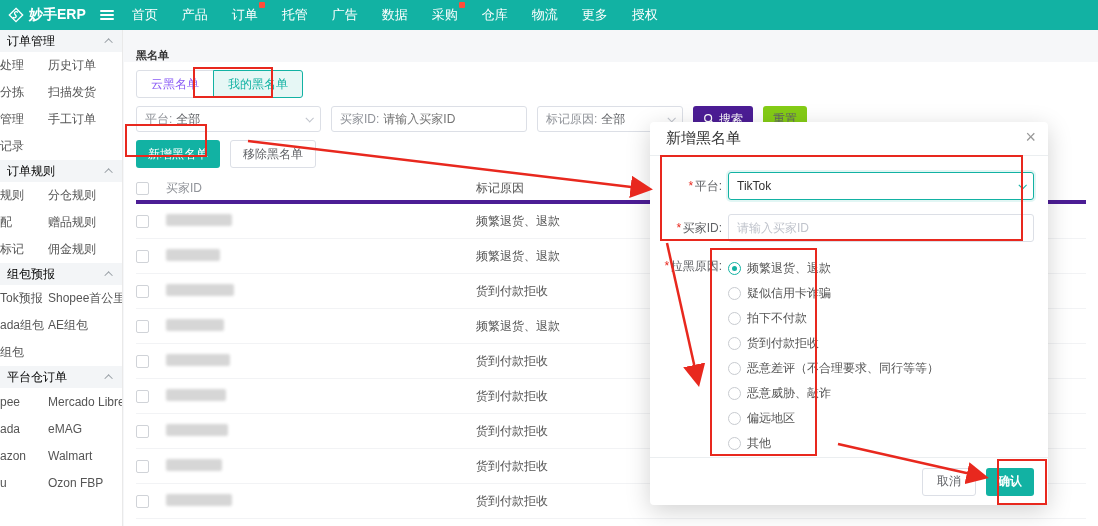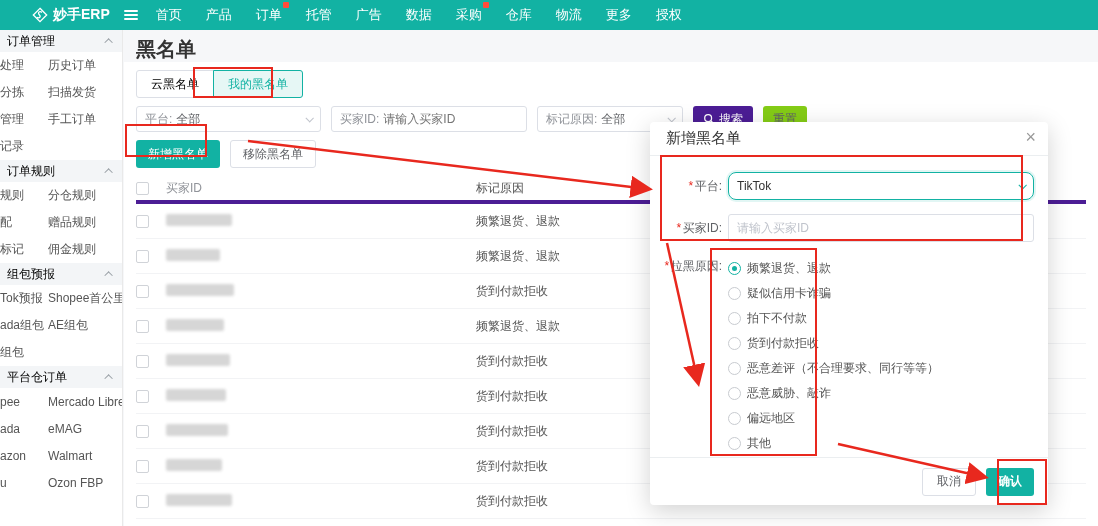--- a/index.html
+++ b/index.html
@@ -1,42 +1,42 @@
 <!DOCTYPE html>
 <html><head>
 <meta charset="utf-8">
 <style>
   * { box-sizing: border-box; margin: 0; padding: 0; }
   html,body { width:1098px; height:526px; overflow:hidden; }
   body { position:relative; font-family:"Liberation Sans","DejaVu Sans",sans-serif; font-size:12px; color:#333; background:#f6f7f9; }
 
   
-  .topnav { position:absolute; left:0; top:0; width:1098px; height:30px; background:#12b2a3; display:flex; align-items:center; color:#fff; z-index:5;padding-left:24px; }
+  .topnav { position:absolute; left:0; top:0; width:1098px; height:30px; background:#12b2a3; display:flex; align-items:center; color:#fff; z-index:5; }
   .logo { display:flex; align-items:center; gap:5px; padding:0 10px 0 8px; font-weight:bold; font-size:14px; }
   .menu-icon { width:14px; height:10px; display:flex; flex-direction:column; justify-content:space-between; margin:0 10px 0 4px; cursor:pointer; }
   .menu-icon i { display:block; height:2px; background:#fff; border-radius:1px; }
   .nav-items { display:flex; align-items:center; gap:24px; margin-left:8px; font-size:13px; }
   .nav-item { position:relative; cursor:pointer; white-space:nowrap;text-align:center; }
   .nav-badge { position:absolute; top:-4px; right:-7px; width:6px; height:6px; background:#ff4d3a; border-radius:1px; }
 
   
   .sidebar { position:absolute; left:0; top:30px; width:123px; bottom:0; background:#fff; border-right:1px solid #e9e9e9; overflow:hidden; z-index:4; }
   .sec-header { height:22px; background:#f3f5f7; display:flex; align-items:center; justify-content:space-between; padding:0 9px 0 7px; color:#000000; cursor:pointer; }
   .chevron-up { width:6px; height:6px; border-left:1.5px solid #9aa0a6; border-top:1.5px solid #9aa0a6; transform:rotate(45deg) translateY(2px); }
   .side-row { height:27px; display:flex; align-items:center; color:#555; }
   .side-col1 { width:44px; padding-left:0; overflow:hidden; white-space:nowrap; cursor:pointer; }
   .side-col2 { flex:1; padding-left:4px; overflow:hidden; white-space:nowrap; cursor:pointer; }
 
   
   .main { position:absolute; left:124px; top:30px; right:0; bottom:0; }
-  .page-title { font-size:20px; font-weight:bold; color:#333; padding:6px 16px 6px 12px; }
+  .page-title { font-size:11px; font-weight:bold; color:#333; padding:18px 16px 6px 12px; }
   .card { position:absolute; left:0; right:0; top:32px; bottom:0; background:#fff; padding:8px 12px; }
 
   .tabs { display:flex; }
-  .tab { height:28px; padding:0 14px; display:flex; align-items:center; border:1px solid #dcdfe6; background:#fff; color:#000000; cursor:pointer; }
+  .tab { height:28px; padding:0 14px; display:flex; align-items:center; border:1px solid #dcdfe6; background:#fff; color:#8b5cf6; cursor:pointer; }
   .tab.first { border-radius:3px 0 0 3px; }
   .tab.active { background:#e6f7f5; border-color:#12b2a3; color:#12b2a3; border-radius:0 3px 3px 0; margin-left:-1px; z-index:1; }
 
   .filters { display:flex; align-items:center; gap:10px; margin-top:8px; }
   .f-select, .f-input { height:26px; border:1px solid #dcdfe6; border-radius:3px; background:#fff; display:flex; align-items:center; padding:0 8px; gap:4px; }
   .f-label { color:#909399; white-space:nowrap; }
   .f-value { color:#606266; flex:1; }
   .f-placeholder { color:#c0c4cc; flex:1; border:none; outline:none; font-size:12px; font-family:inherit; background:transparent; min-width:0; }
   .chevron-down { width:6px; height:6px; border-left:1.5px solid #c0c4cc; border-top:1.5px solid #c0c4cc; transform:rotate(-135deg) translateY(1px); flex:none; }
   .w-platform { width:185px; } .w-buyer { width:196px; } .w-reason { width:146px; }
@@ -63,21 +63,21 @@
   .modal { position:absolute; left:650px; top:122px; width:398px; height:383px; background:#fff; border-radius:4px; box-shadow:0 6px 24px rgba(0,0,0,.18); z-index:40; }
   .m-header { height:34px; display:flex; align-items:center; padding:0 16px; font-size:15px; color:#333; border-bottom:1px solid #ebeef0; }
   .m-close { position:absolute; top:6px; right:12px; font-size:18px; color:#999; cursor:pointer; line-height:1; }
   .m-body { padding:16px 14px 0 14px; }
   .m-row { display:flex; align-items:center; margin-bottom:14px; }
   .m-row.top { align-items:flex-start; }
   .m-label { width:58px; text-align:right; color:#606266; flex:none; padding-top:0; white-space:nowrap; }
   .m-row.top .m-label { padding-top:2px; }
   .req { color:#e8281e; margin-right:2px; }
   .m-control { flex:1; margin-left:6px; }
-  .m-select { height:28px; border:1px solid #12b2a3; box-shadow:0 0 0 2px rgba(18,178,163,.12); border-radius:8px; display:flex; align-items:center; padding:0 8px; color:#333; cursor:pointer; }
+  .m-select { height:28px; border:1px solid #12b2a3; box-shadow:0 0 0 2px rgba(18,178,163,.12); border-radius:3px; display:flex; align-items:center; padding:0 8px; color:#333; cursor:pointer; }
   .m-select .chevron-down { border-color:#12b2a3; }
   .m-input { width:100%; height:28px; border:1px solid #dcdfe6; border-radius:3px; padding:0 8px; font-size:12px; font-family:inherit; outline:none; color:#333; }
   .m-input::placeholder { color:#c0c4cc; }
   .radio-item { display:flex; align-items:center; height:25px; cursor:pointer; gap:6px; }
   .radio { width:13px; height:13px; border:1px solid #c8cbd0; border-radius:50%; background:#fff; position:relative; flex:none; }
   .radio.checked { border-color:#12b2a3; }
   .radio.checked::after { content:""; position:absolute; left:3px; top:3px; width:5px; height:5px; border-radius:50%; background:#12b2a3; }
   .radio-label { color:#555; white-space:nowrap; }
   .m-footer { position:absolute; left:0; right:0; bottom:0; height:48px; border-top:1px solid #ebeef0; display:flex; align-items:center; justify-content:flex-end; gap:10px; padding-right:14px; }
   .btn-cancel { height:28px; padding:0 14px; background:#fff; border:1px solid #dcdfe6; border-radius:3px; color:#606266; font-size:12px; cursor:pointer; font-family:inherit; }

